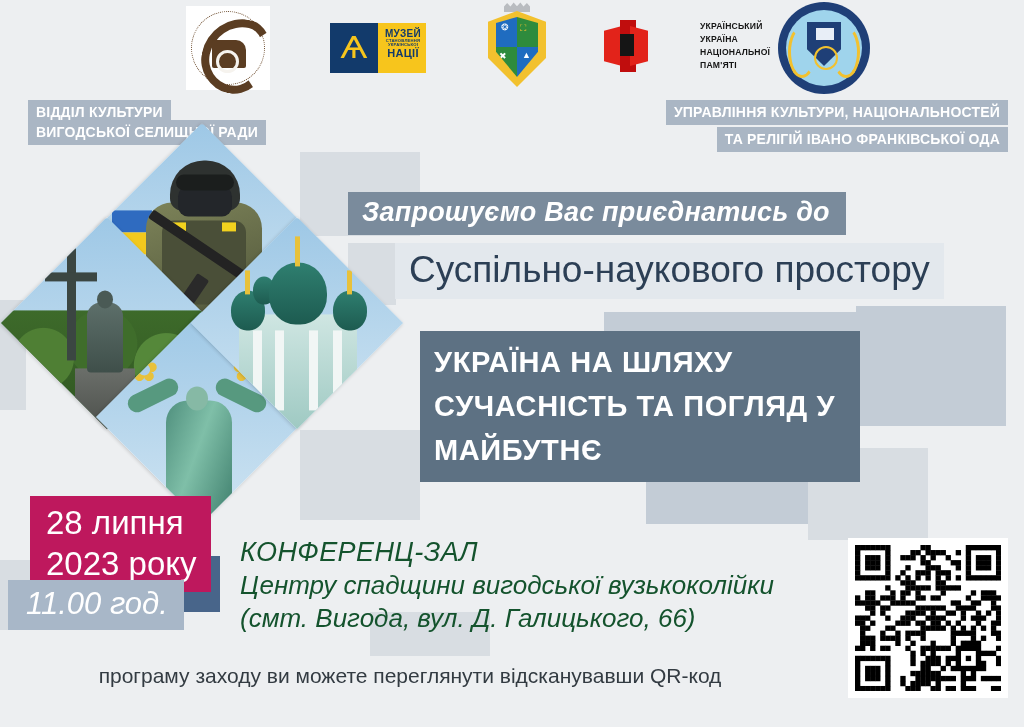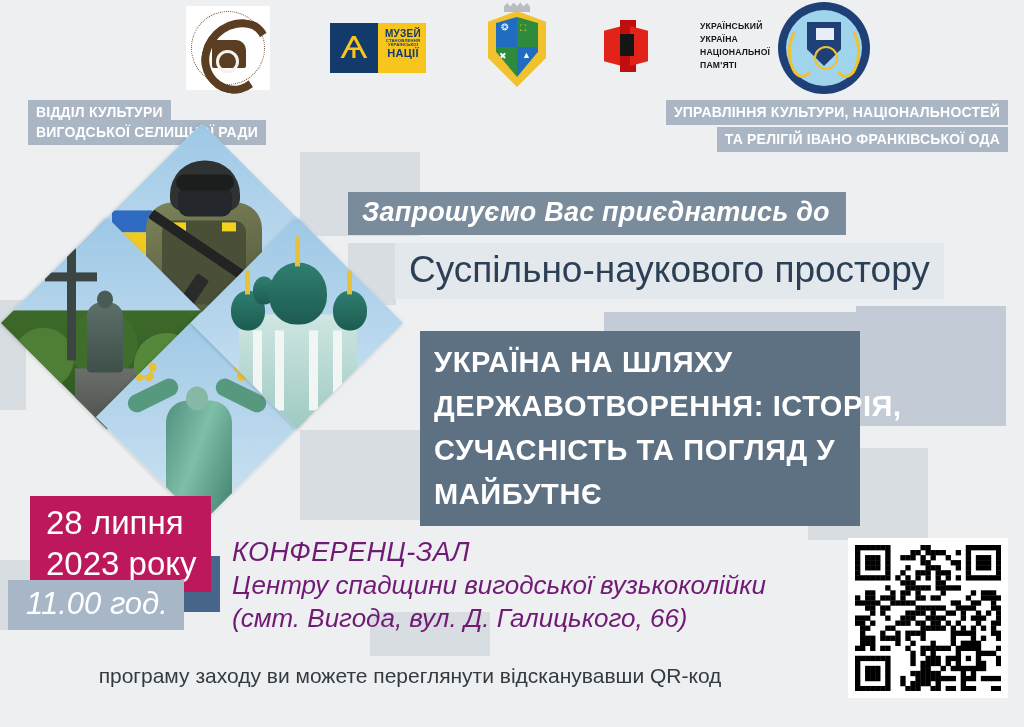--- a/index.html
+++ b/index.html
@@ -279,22 +279,22 @@
     left:8px;top:580px;
     background:#a8b7c8;
     color:#ffffff;
     font-size:31px;font-style:italic;
     line-height:38px;
     padding:5px 16px 7px 18px;
     white-space:nowrap;
   }
 
   #venue-block{
-    position:absolute;left:232px;top:536px;width:600px;
-    color:#701a75;
+    position:absolute;left:240px;top:536px;width:600px;
+    color:#14532d;
     font-style:italic;
     line-height:33px;
   }
   #venue-block .v1{display:block;font-size:27px;letter-spacing:.4px;}
   #venue-block .v2{display:block;font-size:26px;}
   #venue-block .v3{display:block;font-size:26px;}
 
   #footer-note{
     position:absolute;left:0;top:664px;width:820px;
     text-align:center;
@@ -453,21 +453,20 @@
         <div class="ch-sp ch-s3"></div>
       </div>
     </div>
   </div>
 
   <div class="band" id="invite-band">Запрошуємо Вас приєднатись до</div>
   <div class="band" id="space-band">Суспільно-наукового простору</div>
 
   <div class="band" id="title-panel">
     <span class="tl">УКРАЇНА НА ШЛЯХУ</span>
-    <span class="tl">ДЕРЖАВОТВОРЕННЯ: ІСТОРІЯ,</span>
     <span class="tl">СУЧАСНІСТЬ ТА ПОГЛЯД У</span>
     <span class="tl">МАЙБУТНЄ</span>
   </div>
 
   <div class="band" id="date-band">
     <div>28 липня</div>
     <div>2023 року</div>
   </div>
   <div class="band" id="time-band">11.00 год.</div>
 

